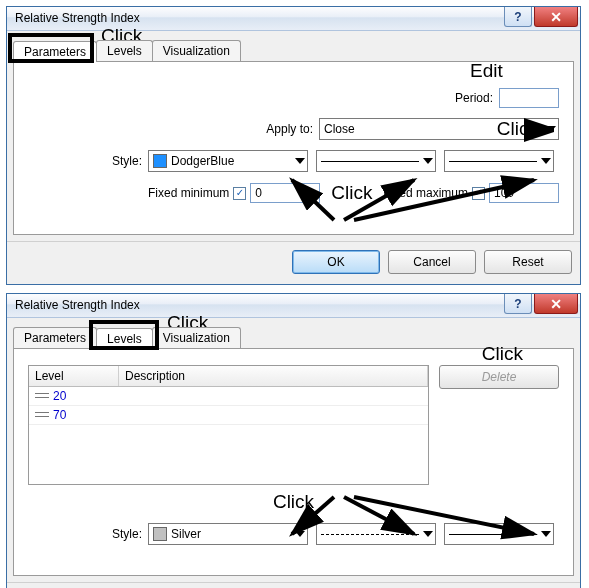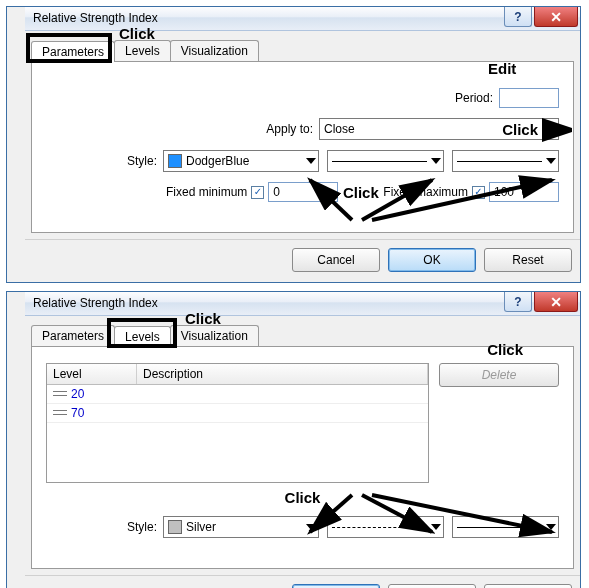--- a/index.html
+++ b/index.html
@@ -2,21 +2,20 @@
 <html><head>
 <meta charset="utf-8">
 <style>
   * { box-sizing: border-box; font-family: "Segoe UI", Tahoma, Arial, sans-serif; font-size: 12px; }
   body { margin: 0; padding: 6px; background: #fff; width: 589px; }
   .dialog {
     border: 1px solid #3a6ea5;
     background: #f0f0f0;
     margin-bottom: 8px;
     position: relative;
-    padding-left: 18px;
   }
   .titlebar {
     height: 24px;
     background: linear-gradient(to bottom, #fdfdfe 0%, #e8eef7 45%, #d6e2f0 46%, #e8eef7 100%);
     border-bottom: 1px solid #b0c4de;
     position: relative;
   }
   .titlebar-text {
     position: absolute; left: 8px; top: 4px; color: #000;
   }
@@ -120,21 +119,21 @@
     display: flex; align-items: center; padding: 2px 6px; color: #0000cc;
     border-bottom: 1px solid #eee;
   }
   .lvl-icon {
     width: 14px; height: 10px; margin-right: 4px; position: relative;
   }
   .lvl-icon::before, .lvl-icon::after {
     content: ""; position: absolute; left: 0; right: 0; border-top: 1px solid #777;
   }
   .lvl-icon::before { top: 2px; } .lvl-icon::after { top: 6px; }
-  .annot { position: absolute; font-weight: bold; font-size: 15px; color: #000; pointer-events: none; }
+  .annot { position: absolute; font-weight: normal; font-size: 19px; color: #000; pointer-events: none; }
   .marker { position: absolute; border: 4px solid #000; pointer-events: none; z-index: 5; }
   svg.anno { position: absolute; pointer-events: none; z-index: 4; }
 </style>
 </head>
 <body>
 
 <div class="dialog" style="width:575px;">
   <div class="titlebar">
     <span class="titlebar-text">Relative Strength Index</span>
     <div class="titlebar-btns">
@@ -216,22 +215,22 @@
 
         <line x1="524" y1="68" x2="542" y2="68" stroke="#000" stroke-width="4" marker-end="url(#ah1)"></line>
 
         <line x1="320" y1="158" x2="278" y2="118" stroke="#000" stroke-width="4" marker-end="url(#ah1)"></line>
         <line x1="330" y1="158" x2="400" y2="118" stroke="#000" stroke-width="4" marker-end="url(#ah1)"></line>
         <line x1="340" y1="158" x2="520" y2="118" stroke="#000" stroke-width="4" marker-end="url(#ah1)"></line>
       </svg>
     </div>
   </div>
   <div class="btnbar">
+    <div class="btn primary">OK</div>
     <div class="btn">Cancel</div>
-    <div class="btn primary">OK</div>
     <div class="btn">Reset</div>
   </div>
 </div>
 
 <div class="dialog" style="width:575px;">
   <div class="titlebar">
     <span class="titlebar-text">Relative Strength Index</span>
     <div class="titlebar-btns">
       <div class="tb-btn tb-help">
           <span>?</span>

